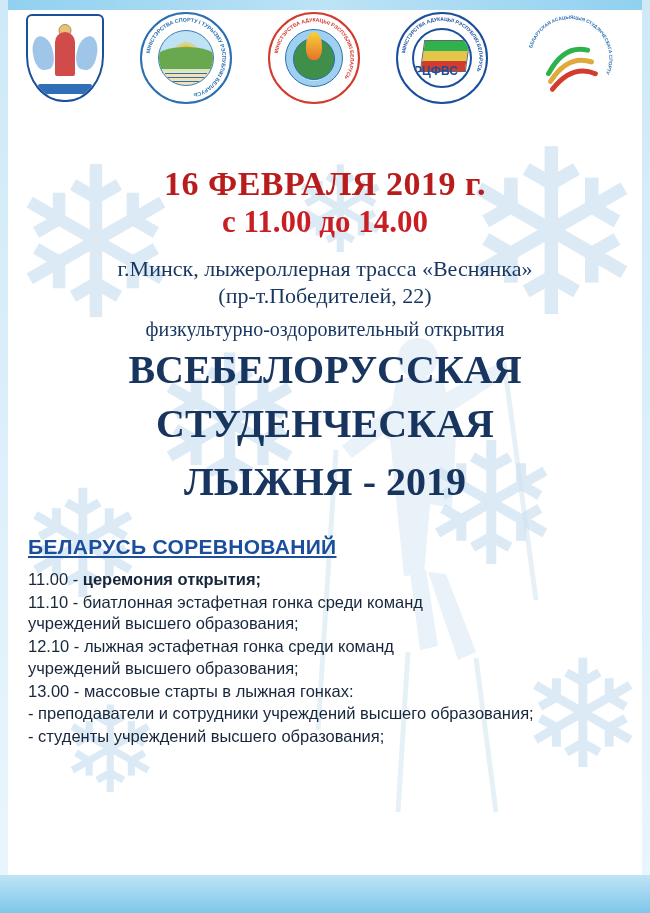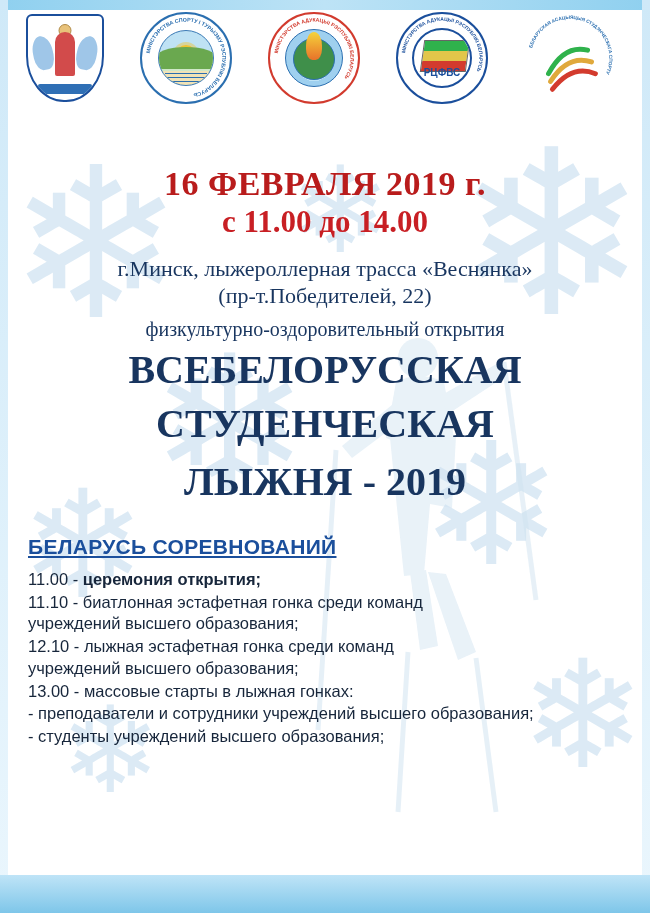--- a/index.html
+++ b/index.html
@@ -219,22 +219,22 @@
     position: absolute;
     left: 8px; top: 10px;
     width: 44px; height: 30px;
     background: linear-gradient(180deg,#2fb24c 0 33%, #e2c64a 33% 66%, #d33b2e 66% 100%);
     transform: skewX(-8deg);
     border: 1px solid #666;
   }
   .logo4 .abbr {
     position: absolute;
     left: 0; right: 0; bottom: 8px;
-    text-align: center;
-    font-size: 10px;
+    text-align: left;
+    font-size: 12px;
     font-weight: bold;
     color: #1b4f9c;
   }
 
   .logo5 { width: 100px; height: 92px; }
   .logo5 .seal { width: 92px; height: 92px; border: 1px solid #ffffff; }
 
   
   .content {
     position: relative;

